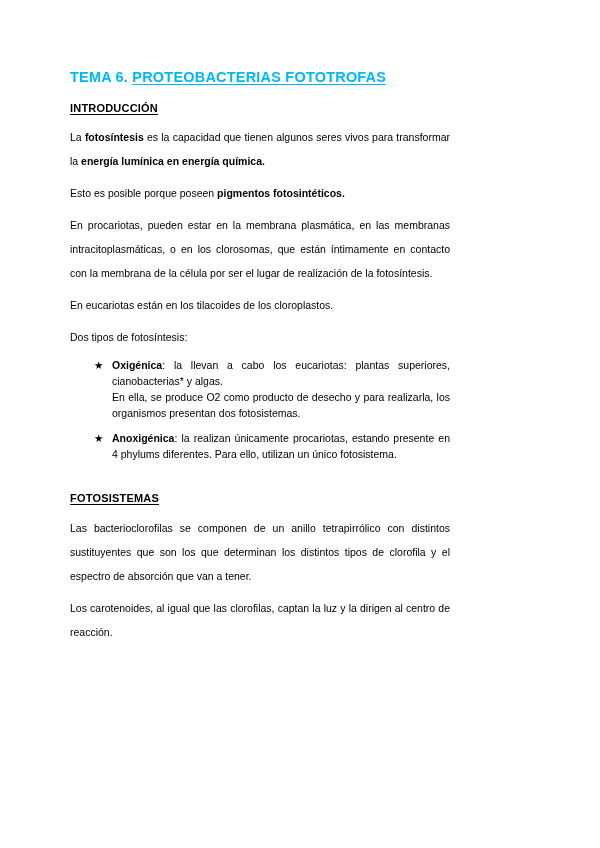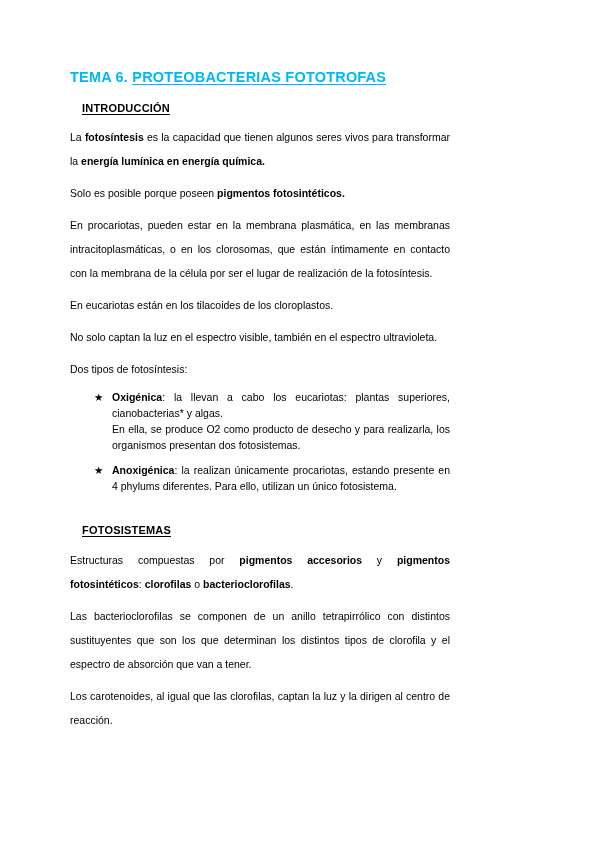--- a/index.html
+++ b/index.html
@@ -31,21 +31,21 @@
   .doc-title .t-main {
     text-decoration: underline;
     text-underline-offset: 2px;
   }
   .sec-heading {
     font-size: 11px;
     font-weight: bold;
     text-decoration: underline;
     text-underline-offset: 2px;
     letter-spacing: 0.2px;
-    margin: 0 0 11px 12px;
+    margin: 0 0 11px 0;
   }
   .sec-heading.mt-section {
     margin-top: 30px;
     margin-bottom: 12px;
   }
   .para {
     font-size: 10.5px;
     line-height: 24px;
     text-align: justify;
     margin: 0 0 8px 0;
@@ -77,44 +77,42 @@
 <body>
 
 <div class="page">
 
   <h1 class="doc-title" style="color: rgb(0, 185, 242);"><span class="t-prefix">TEMA 6. </span><span class="t-main">PROTEOBACTERIAS FOTOTROFAS</span></h1>
 
   <h2 class="sec-heading">INTRODUCCIÓN</h2>
 
   <p class="para"><span>La </span><b>fotosíntesis</b><span> es la capacidad que tienen algunos seres vivos para transformar la </span><b>energía lumínica en energía química.</b></p>
 
-  <p class="para"><span>Solo es posible porque poseen </span><b>pigmentos fotosintéticos.</b></p>
+  <p class="para"><span>Esto es posible porque poseen </span><b>pigmentos fotosintéticos.</b></p>
 
   <p class="para"><span>En procariotas, pueden estar en la membrana plasmática, en las membranas intracitoplasmáticas, o en los clorosomas, que están íntimamente en contacto con la membrana de la célula por ser el lugar de realización de la fotosíntesis.</span></p>
 
   <p class="para"><span>En eucariotas están en los tilacoides de los cloroplastos.</span></p>
 
-  <p class="para"><span>No solo captan la luz en el espectro visible, también en el espectro ultravioleta.</span></p>
 
   <p class="para"><span>Dos tipos de fotosíntesis:</span></p>
 
   <ul class="star-list">
     <li>
       <span class="star">★</span>
       <span class="li-body"><b>Oxigénica</b><span>: la llevan a cabo los eucariotas: plantas superiores, cianobacterias* y algas.</span><br><span>En ella, se produce O2 como producto de desecho y para realizarla, los organismos presentan dos fotosistemas.</span></span>
     </li>
     <li>
       <span class="star">★</span>
       <span class="li-body"><b>Anoxigénica</b><span>: la realizan únicamente procariotas, estando presente en 4 phylums diferentes. Para ello, utilizan un único fotosistema.</span></span>
     </li>
   </ul>
 
   <h2 class="sec-heading mt-section">FOTOSISTEMAS</h2>
 
-  <p class="para"><span>Estructuras compuestas por </span><b>pigmentos accesorios</b><span> y </span><b>pigmentos fotosintéticos</b><span>: </span><b>clorofilas</b><span> o </span><b>bacterioclorofilas</b><span>.</span></p>
 
   <p class="para"><span>Las bacterioclorofilas se componen de un anillo tetrapirrólico con distintos sustituyentes que son los que determinan los distintos tipos de clorofila y el espectro de absorción que van a tener.</span></p>
 
 
 
   <p class="para"><span>Los carotenoides, al igual que las clorofilas, captan la luz y la dirigen al centro de reacción.</span></p>
 
 </div>
 
 </body></html>

